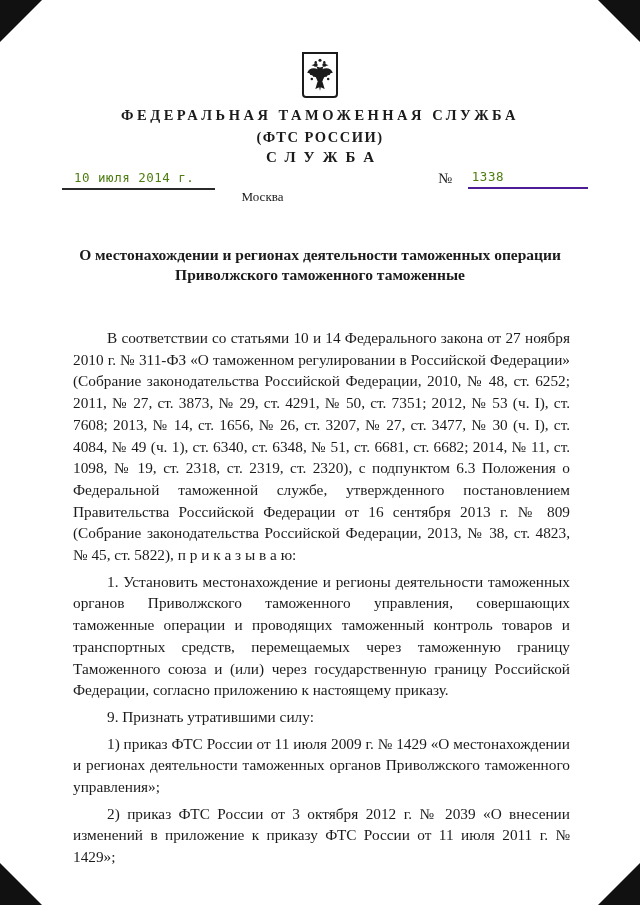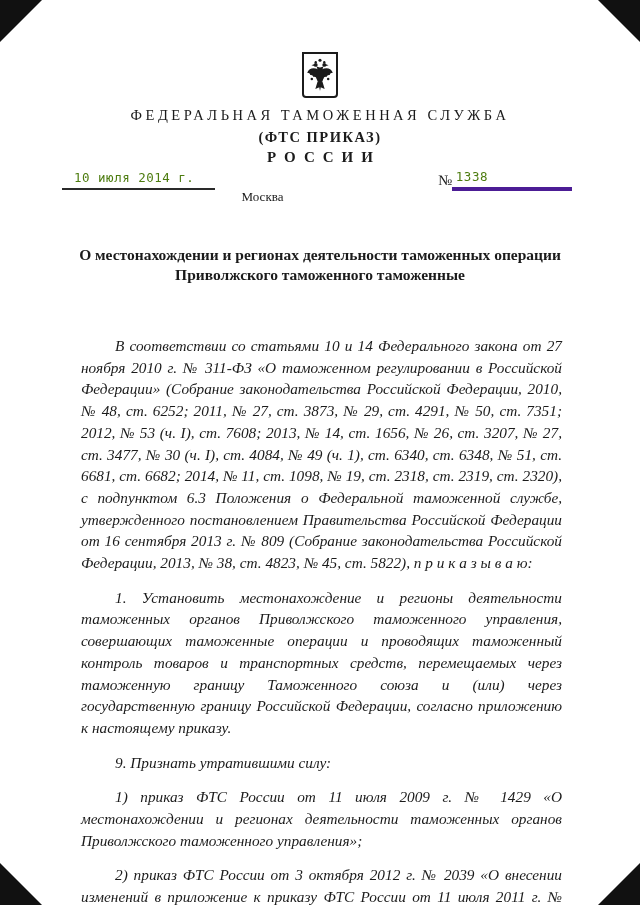--- a/index.html
+++ b/index.html
@@ -28,21 +28,21 @@
     border-radius: 0 0 4px 4px;
     box-sizing: border-box;
     display: flex; align-items: center; justify-content: center;
     background: #fff;
   }
   .emblem-box svg { display: block; }
 
   
   .org-name {
     position: absolute; top: 107px; left: 0; width: 640px;
-    text-align: center; font-weight: normal; font-size: 14.5px;
+    text-align: center; font-weight: bold; font-size: 14.5px;
     letter-spacing: 3.5px; white-space: nowrap;
   }
   .org-short {
     position: absolute; top: 129px; left: 0; width: 640px;
     text-align: center; font-weight: bold; font-size: 14.5px;
     letter-spacing: 1.5px;
   }
   .doc-type {
     position: absolute; top: 149px; left: 0; width: 640px;
     text-align: center; font-weight: bold; font-size: 15px;
@@ -56,43 +56,43 @@
     padding: 0 0 2px 12px; box-sizing: border-box;
   }
   .typed {
     font-family: "DejaVu Sans Mono", monospace;
     font-size: 12.5px; letter-spacing: 0.5px; color: #4d7c0f;
     white-space: nowrap;
   }
   .num-wrap { position: absolute; top: 167px; left: 438px; display: flex; align-items: flex-end; }
   .num-sign { font-size: 14.5px; padding-bottom: 2px; }
   .num-line {
-    width: 120px; margin-left: 0;
-    border-bottom: 4px solid #4c1d95;
+    width: 120px; margin-left: 16px;
+    border-bottom: 2px solid #4c1d95;
     padding: 0 0 2px 4px; box-sizing: border-box;
   }
   .city {
     position: absolute; top: 189px; left: 0; width: 525px;
     text-align: center; font-size: 13px;
   }
 
   
   .doc-title {
     position: absolute; top: 245px; left: 50px; width: 540px;
     text-align: center; font-weight: bold; font-size: 15.5px;
     line-height: 20px;
   }
 
   
   .doc-body {
     position: absolute; top: 322px; left: 68px; width: 507px;
     font-size: 15.3px; line-height: 21.7px;
     text-align: justify;
   }
-  .doc-body p { margin: 13px; text-indent: 34px; font-style: italic; }
+  .doc-body p { margin: 5px; text-indent: 34px; }
 </style>
 </head>
 <body>
 
 <div class="page">
 
   <div class="corner tl"></div>
   <div class="corner tr"></div>
   <div class="corner bl"></div>
   <div class="corner br"></div>
@@ -113,22 +113,22 @@
         <ellipse cx="18" cy="23" rx="5" ry="8.5"></ellipse>
         <path d="M15 30 L12 40 L18 37.5 L24 40 L21 30 Z"></path>
         <path d="M16 33 L18 42.5 L20 33 Z"></path>
         <circle cx="7.5" cy="27" r="1.6"></circle>
         <circle cx="28.5" cy="27" r="1.6"></circle>
       </svg>
     </span>
   </div>
 
   <div class="org-name">ФЕДЕРАЛЬНАЯ ТАМОЖЕННАЯ СЛУЖБА</div>
-  <div class="org-short">(ФТС ПРИКАЗ)</div>
-  <div class="doc-type">РОССИИ</div>
+  <div class="org-short">(ФТС РОССИИ)</div>
+  <div class="doc-type">СЛУЖБА</div>
 
   <div class="date-wrap">
     <span class="typed">10 июля 2014 г.</span>
   </div>
 
   <div class="num-wrap">
     <span class="num-sign">№</span>
     <span class="num-line"><span class="typed">1338</span></span>
   </div>
 

